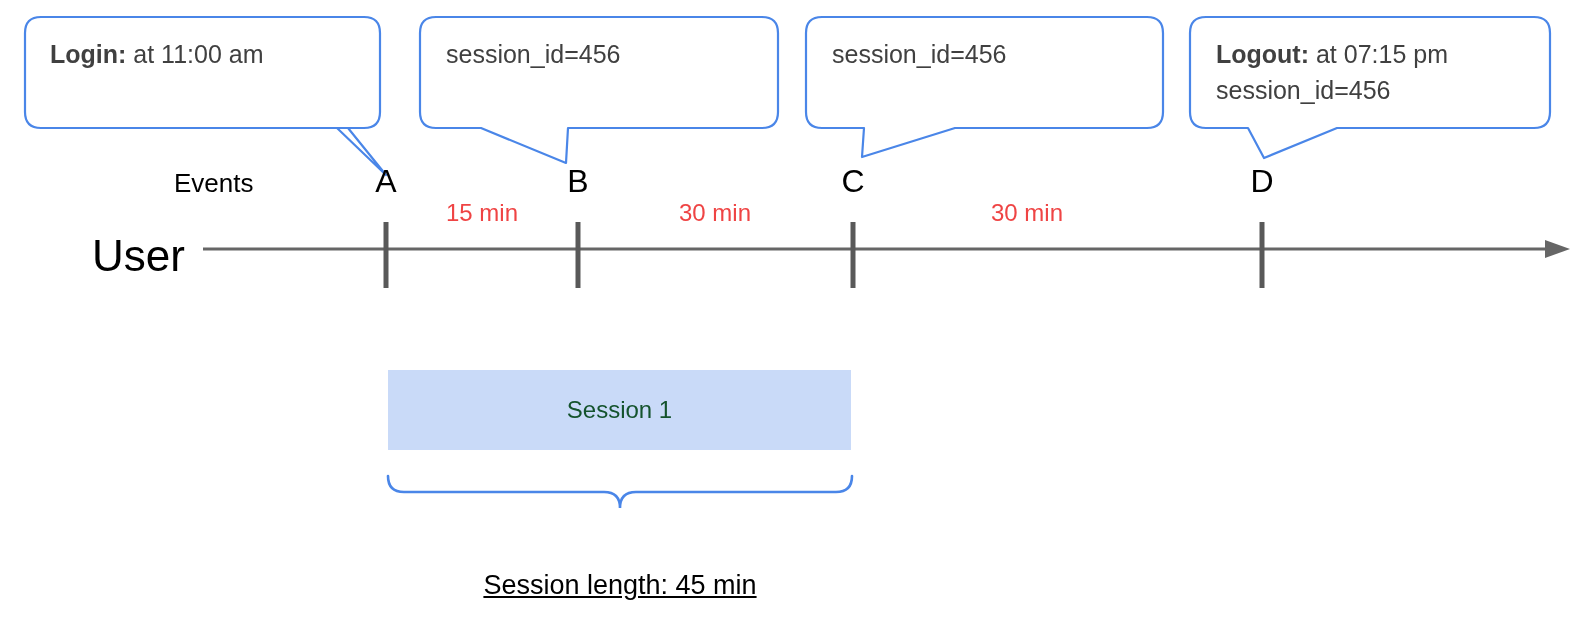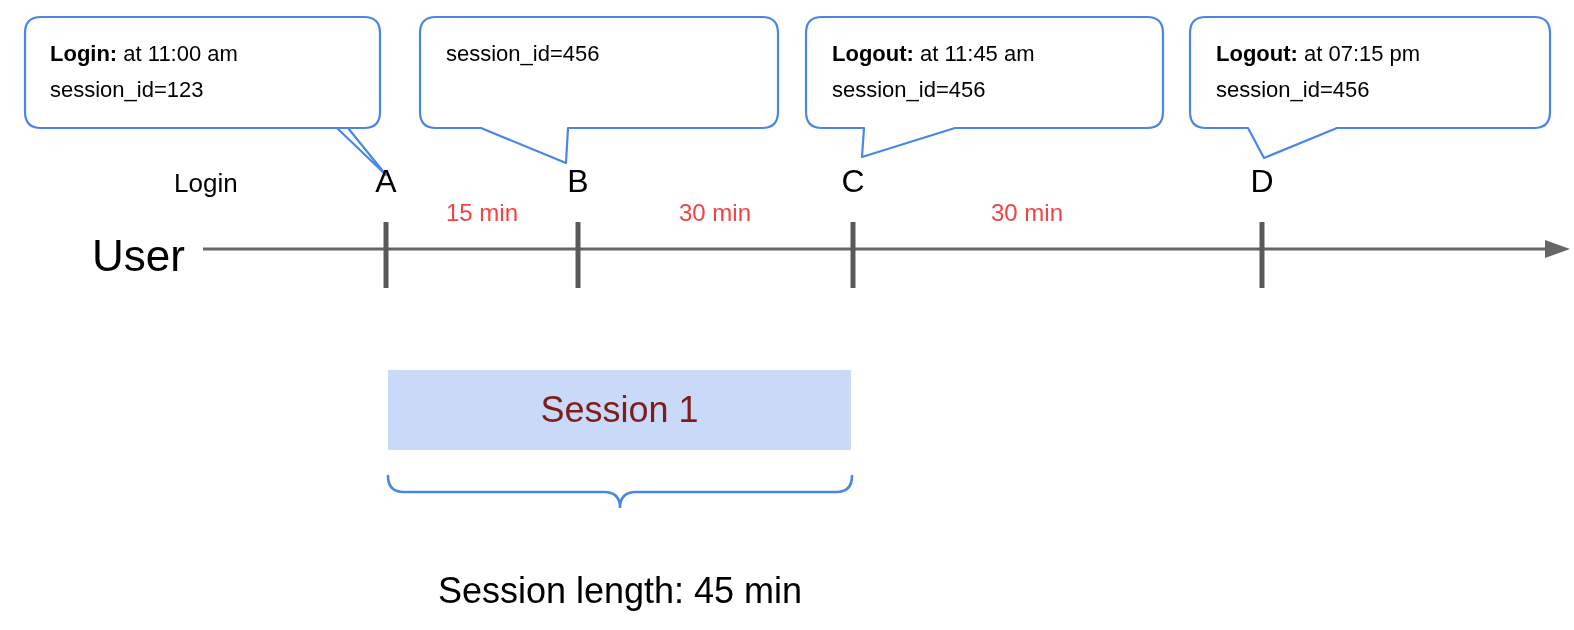--- a/index.html
+++ b/index.html
@@ -21,23 +21,23 @@
   .svg-layer {
     position: absolute;
     left: 0;
     top: 0;
     width: 1574px;
     height: 630px;
     pointer-events: none;
   }
   .callout-text {
     position: absolute;
-    font-size: 22px;
+    font-size: 25px;
     line-height: 36px;
-    color: #000000;
+    color: #404040;
     white-space: nowrap;
   }
   .callout-text .lead {
     font-weight: bold;
   }
   .axis-label {
     position: absolute;
     font-size: 26px;
     color: #000000;
     white-space: nowrap;
@@ -57,29 +57,30 @@
     font-size: 24px;
     color: #ef4444;
     text-align: center;
     white-space: nowrap;
   }
   .session-bar {
     position: absolute;
     display: flex;
     align-items: center;
     justify-content: center;
-    font-size: 36px;
-    color: #7f1d1d;
+    font-size: 24px;
+    color: #14532d;
   }
   .session-caption {
     position: absolute;
-    font-size: 36px;
+    font-size: 27px;
     color: #000000;
     text-align: center;
     white-space: nowrap;
+    text-decoration: underline;
   }
 </style>
 </head>
 <body>
 
 <div id="canvas">
 
   <svg class="svg-layer" viewBox="0 0 1574 630" xmlns="http://www.w3.org/2000/svg">
 
     <g>
@@ -117,42 +118,38 @@
     <g>
       <path d="M 388 476 Q 388 492 404 492 L 604 492 Q 620 492 620 508
                Q 620 492 636 492 L 836 492 Q 852 492 852 476" fill="none" stroke="#4a86e8" stroke-width="2.6" stroke-linecap="round"></path>
     </g>
   </svg>
 
   <div class="callout-text" style="left:50px; top:36px;">
     <div>
       <span class="lead">Login:</span><span> at 11:00 am</span>
     </div>
-    <div>session_id=123</div>
   </div>
 
   <div class="callout-text" style="left:446px; top:36px;">
     <div>session_id=456</div>
   </div>
 
   <div class="callout-text" style="left:832px; top:36px;">
-    <div>
-      <span class="lead">Logout:</span><span> at 11:45 am</span>
-    </div>
     <div>session_id=456</div>
   </div>
 
   <div class="callout-text" style="left:1216px; top:36px;">
     <div>
       <span class="lead">Logout:</span><span> at 07:15 pm</span>
     </div>
     <div>session_id=456</div>
   </div>
 
-  <div class="axis-label" style="left:174px; top:168px;">Login</div>
+  <div class="axis-label" style="left:174px; top:168px;">Events</div>
   <div class="axis-label big" style="left:92px; top:231px;">User</div>
 
   <div class="event-letter" style="left:366px; top:163px; width:40px;">A</div>
   <div class="event-letter" style="left:558px; top:163px; width:40px;">B</div>
   <div class="event-letter" style="left:833px; top:163px; width:40px;">C</div>
   <div class="event-letter" style="left:1242px; top:163px; width:40px;">D</div>
 
   <div class="duration-label" style="left:412px; top:199px; width:140px;">15 min</div>
   <div class="duration-label" style="left:645px; top:199px; width:140px;">30 min</div>
   <div class="duration-label" style="left:957px; top:199px; width:140px;">30 min</div>

